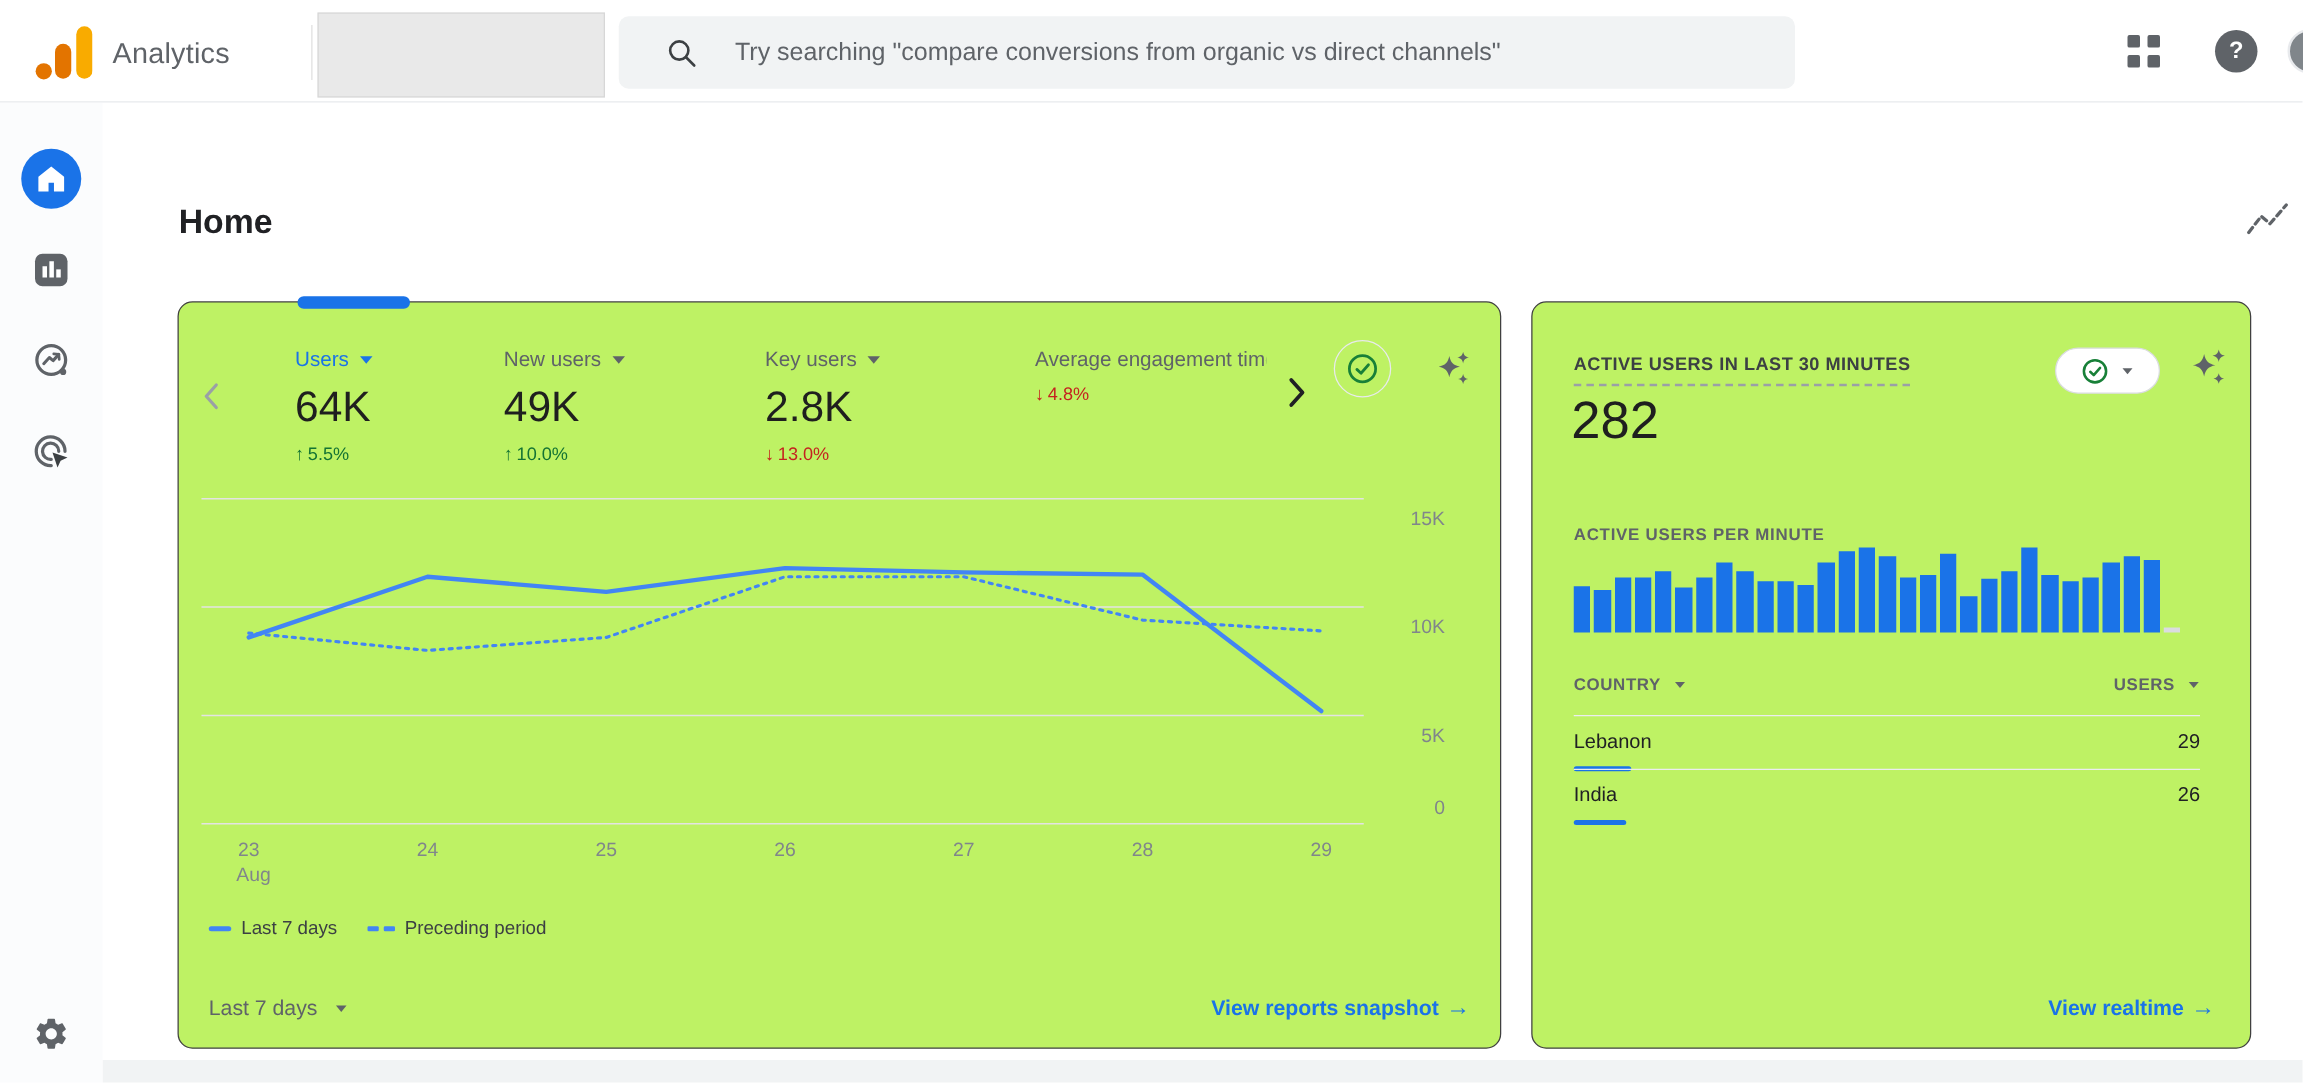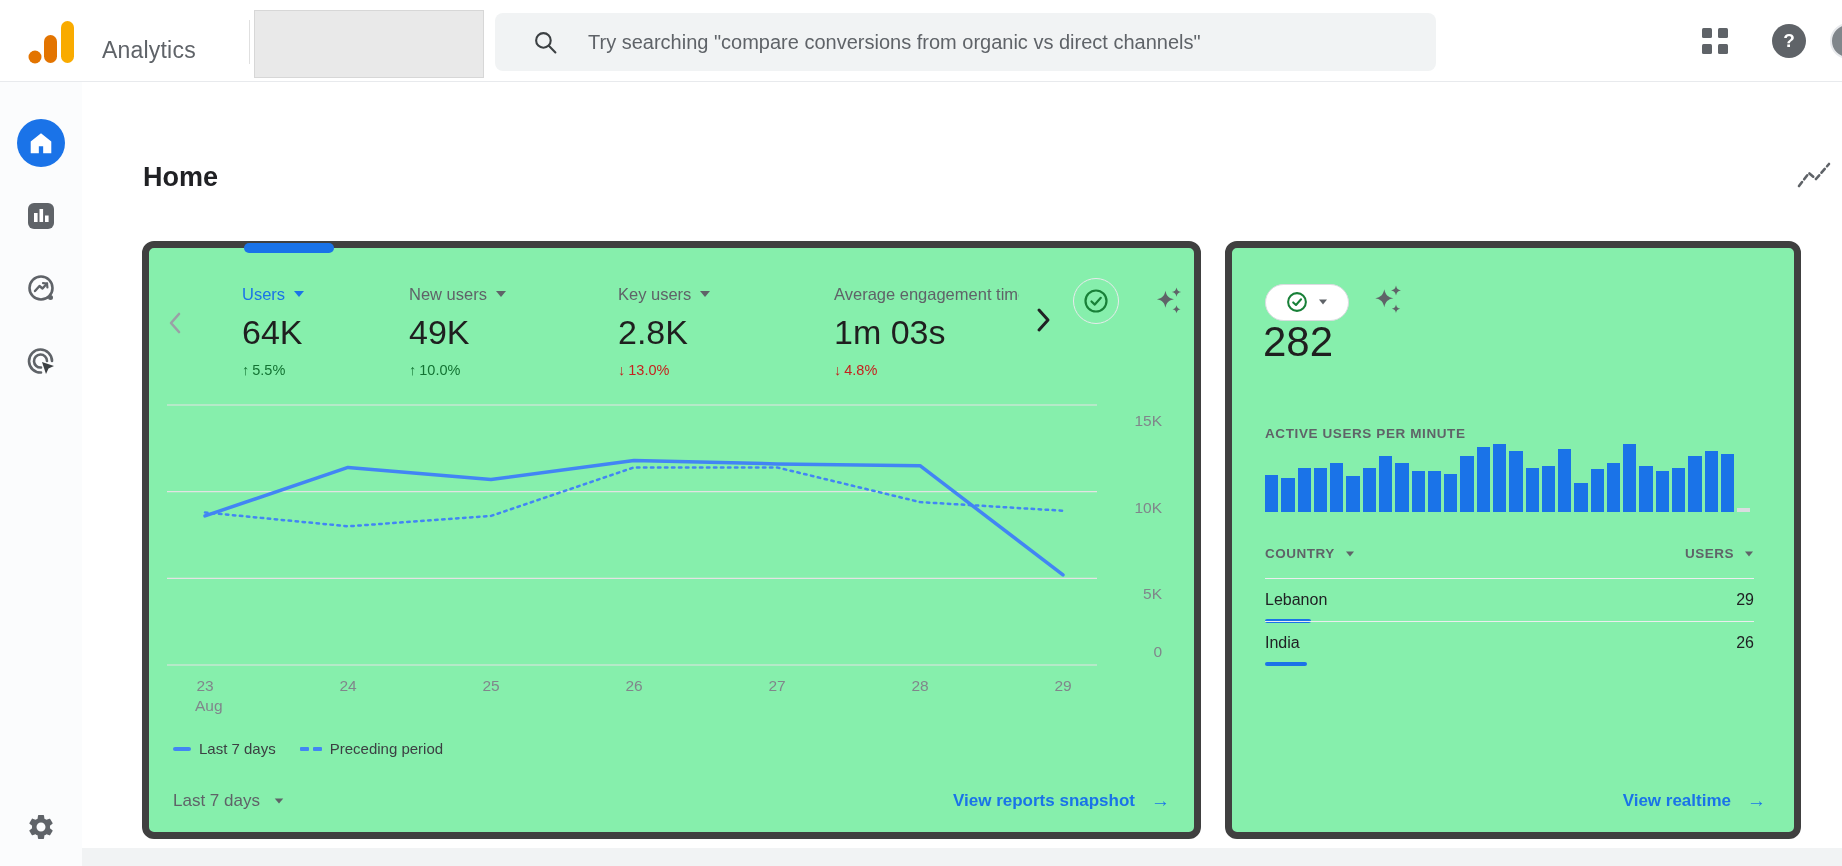--- a/index.html
+++ b/index.html
@@ -2,21 +2,21 @@
 <html><head>
 <meta charset="utf-8">
 <style>
   * { margin:0; padding:0; box-sizing:border-box; }
   html,body { width:1842px; height:866px; overflow:hidden; background:#fff;
     font-family:"Liberation Sans","DejaVu Sans",sans-serif; color:#202124; }
 
   
   .topbar { position:absolute; left:0; top:0; width:1842px; height:82px; background:#fff;
     border-bottom:1px solid #e8eaed; z-index:5; }
-  .brand { position:absolute; left:28px; top:20px; display:flex; align-items:flex-end; gap:28px; }
+  .brand { position:absolute; left:28px; top:20px; display:flex; align-items:center; gap:16px; }
   .brand-name { font-size:23px; color:#5f6368; letter-spacing:.2px; }
   .brand-divider { position:absolute; left:249px; top:20px; width:1px; height:44px; background:#e0e0e0; }
   .redacted { position:absolute; left:254px; top:10px; width:230px; height:68px;
     background:#e9e9e9; border:1px solid #d7d7d7; }
   .searchbar { position:absolute; left:495px; top:13px; width:941px; height:58px;
     background:#f1f3f4; border-radius:8px; display:flex; align-items:center; padding-left:38px; gap:30px; }
   .searchbar input { border:none; outline:none; background:transparent; font-size:20px; color:#5f6368;
     width:780px; font-family:inherit; }
   .searchbar input::placeholder { color:#5f6368; opacity:1; }
   .grid-icon { position:absolute; left:1702px; top:28px; width:28px; height:28px; display:grid;
@@ -32,21 +32,21 @@
   .sidebar { position:absolute; left:0; top:82px; width:82px; height:784px; background:#fbfcfd; z-index:4; }
   .side-item { position:absolute; left:17px; width:48px; height:48px; display:flex;
     align-items:center; justify-content:center; cursor:pointer; }
   .home-btn { background:#1a73e8; border-radius:50%; }
 
   
   .page-title { position:absolute; left:143px; top:162px; font-size:27px; color:#202124; }
   .trend-btn { position:absolute; left:1796px; top:160px; width:36px; height:36px; cursor:pointer; }
   .bottom-strip { position:absolute; left:82px; top:848px; width:1760px; height:18px; background:#f1f3f4; }
 
-  .card { position:absolute; background:#86efac; border:7px solid #404040; border-radius:12px; }
+  .card { position:absolute; background:#bef264; border:1px solid #404040; border-radius:12px; }
   
   .snapshot { left:142px; top:241px; width:1059px; height:598px; }
   .tab-pill { position:absolute; left:95px; top:-5px; width:90px; height:10px; border-radius:5px; background:#1a73e8; }
   .chev { position:absolute; cursor:pointer; }
   .metrics { position:absolute; left:93px; top:34px; display:flex; }
   .metric { flex:none; }
   .metric.m0{width:167px} .metric.m1{width:209px} .metric.m2{width:216px}
   .metric.m3{width:185px; overflow:hidden; white-space:nowrap;}
   .metric-label { display:flex; align-items:center; gap:9px; font-size:16.5px; color:#5f6368;
     height:24px; cursor:pointer; white-space:nowrap; }
@@ -66,21 +66,21 @@
     font-size:15px; color:#3c4043; }
   .legend .solid-swatch { width:18px; height:4px; border-radius:2px; background:#4285f4; }
   .legend .dash-swatch { display:flex; gap:4px; }
   .legend .dash-swatch i { width:9px; height:4px; border-radius:1px; background:#4285f4; }
   .legend-item { display:flex; align-items:center; gap:8px; margin-right:10px; }
   .card-footer { position:absolute; left:24px; right:24px; bottom:20px; display:flex;
     justify-content:space-between; align-items:center; }
   .range-select { display:flex; align-items:center; gap:14px; font-size:17px; color:#5f6368; cursor:pointer; }
   .range-select .tri { border-top-color:#5f6368; transform:scale(.85); }
   .card-link { font-size:17px; color:#1a73e8; font-weight:bold; cursor:pointer; display:flex;
-    align-items:center; gap:16px; }
+    align-items:center; gap:6px; }
   .arrow-glyph { font-size:19px; }
 
   
   .realtime { left:1225px; top:241px; width:576px; height:598px; }
   .rt-head { position:absolute; left:33px; top:34px; right:16px; display:flex;
     justify-content:space-between; align-items:center; }
   .rt-title { font-size:14.5px; font-weight:bold; color:#3c4043; letter-spacing:.4px;
     border-bottom:2px dashed #9aa0a6; padding-bottom:7px; }
   .rt-controls { display:flex; align-items:center; gap:20px; }
   .rt-pill { width:84px; height:37px; border:1px solid #dadce0; border-radius:19px; display:flex;
@@ -224,21 +224,20 @@
       <div class="metric-value">2.8K</div>
       <div class="delta down">
           <span class="delta-arrow">↓</span>
           <span>13.0%</span>
         </div>
     </div>
     <div class="metric m3">
       <span class="metric-label">
           <span>Average engagement time</span>
         </span>
-      <div class="metric-value">1m 03s</div>
       <div class="delta down">
           <span class="delta-arrow">↓</span>
           <span>4.8%</span>
         </div>
     </div>
   </div>
 
   <div class="check-btn">
     <svg width="26" height="26" viewBox="0 0 26 26">
       <circle cx="13" cy="13" r="10.5" fill="none" stroke="#188038" stroke-width="2.2"></circle>
@@ -295,20 +294,21 @@
     </span>
     <span class="card-link">
       <span>View reports snapshot</span>
       <span class="arrow-glyph">→</span>
     </span>
   </div>
 </div>
 
 <div class="card realtime">
   <div class="rt-head">
+    <span class="rt-title">ACTIVE USERS IN LAST 30 MINUTES</span>
     <span class="rt-controls">
       <span class="rt-pill">
         <svg width="22" height="22" viewBox="0 0 26 26">
           <circle cx="13" cy="13" r="10.5" fill="none" stroke="#188038" stroke-width="2.4"></circle>
           <path d="M8.5 13.5 L11.8 16.6 L17.8 9.8" fill="none" stroke="#188038" stroke-width="2.4" stroke-linecap="round" stroke-linejoin="round"></path>
         </svg>
         <i class="tri"></i>
       </span>
       <span>
         <svg width="36" height="36" viewBox="0 0 40 40">

